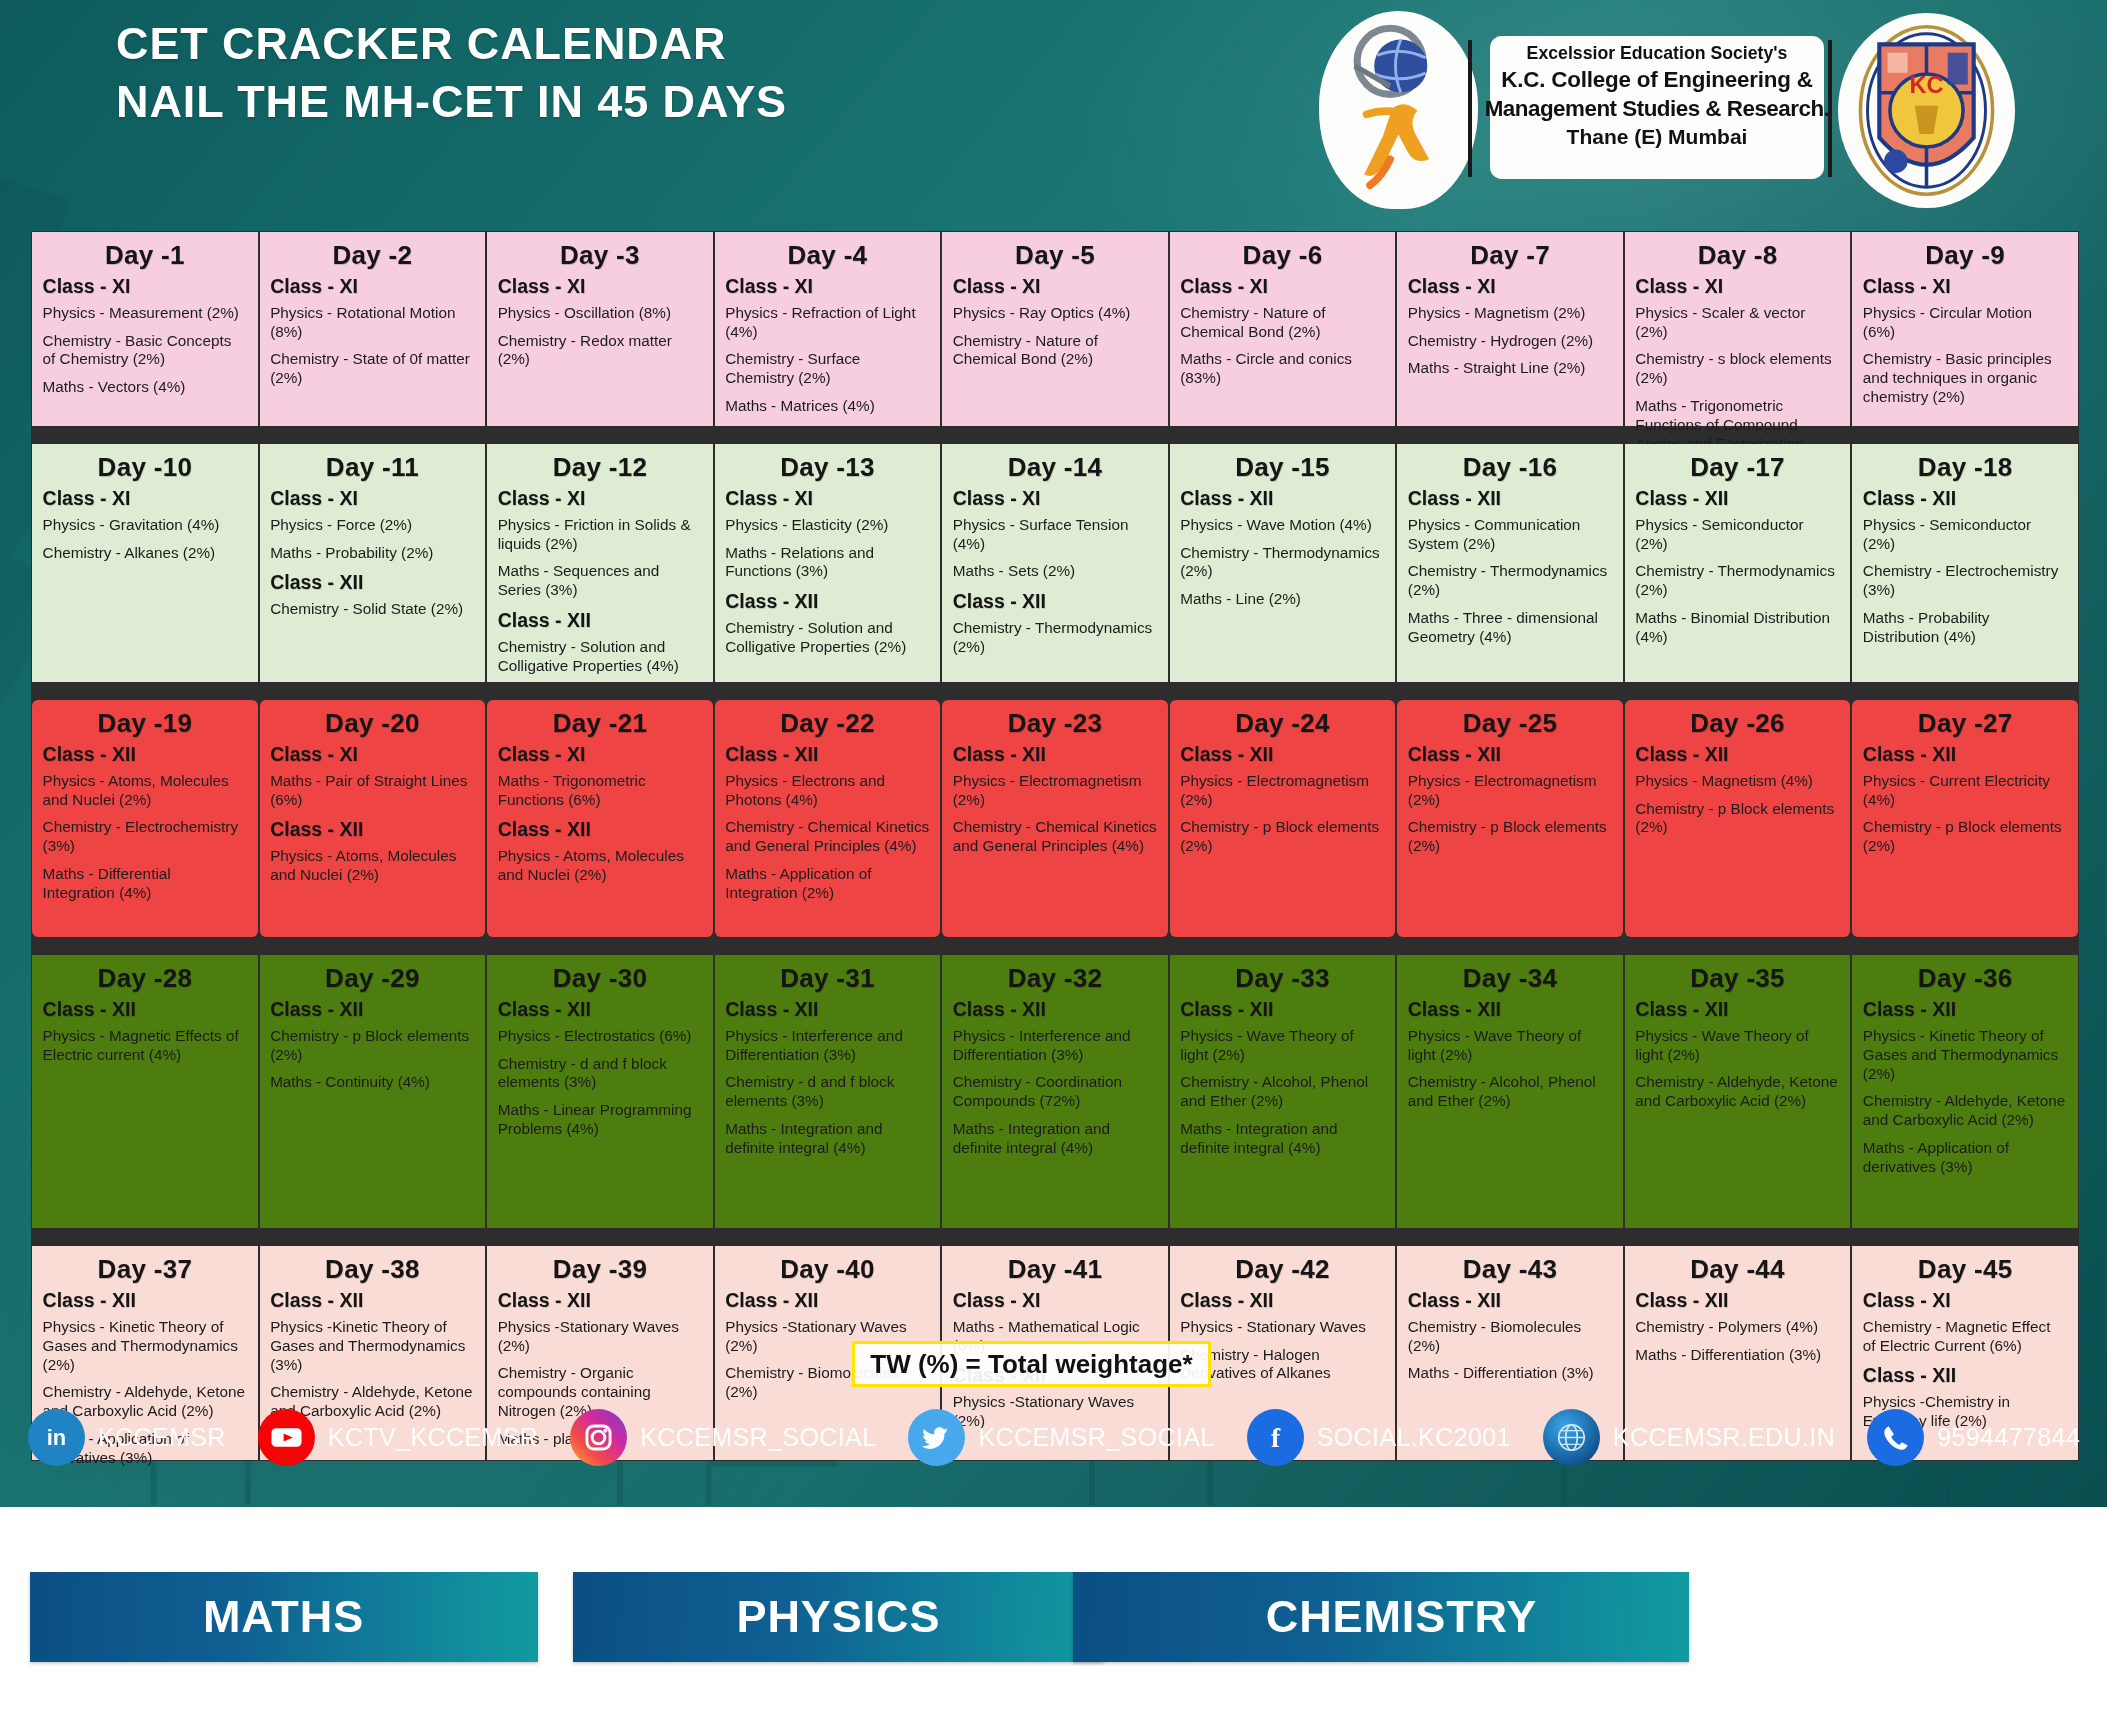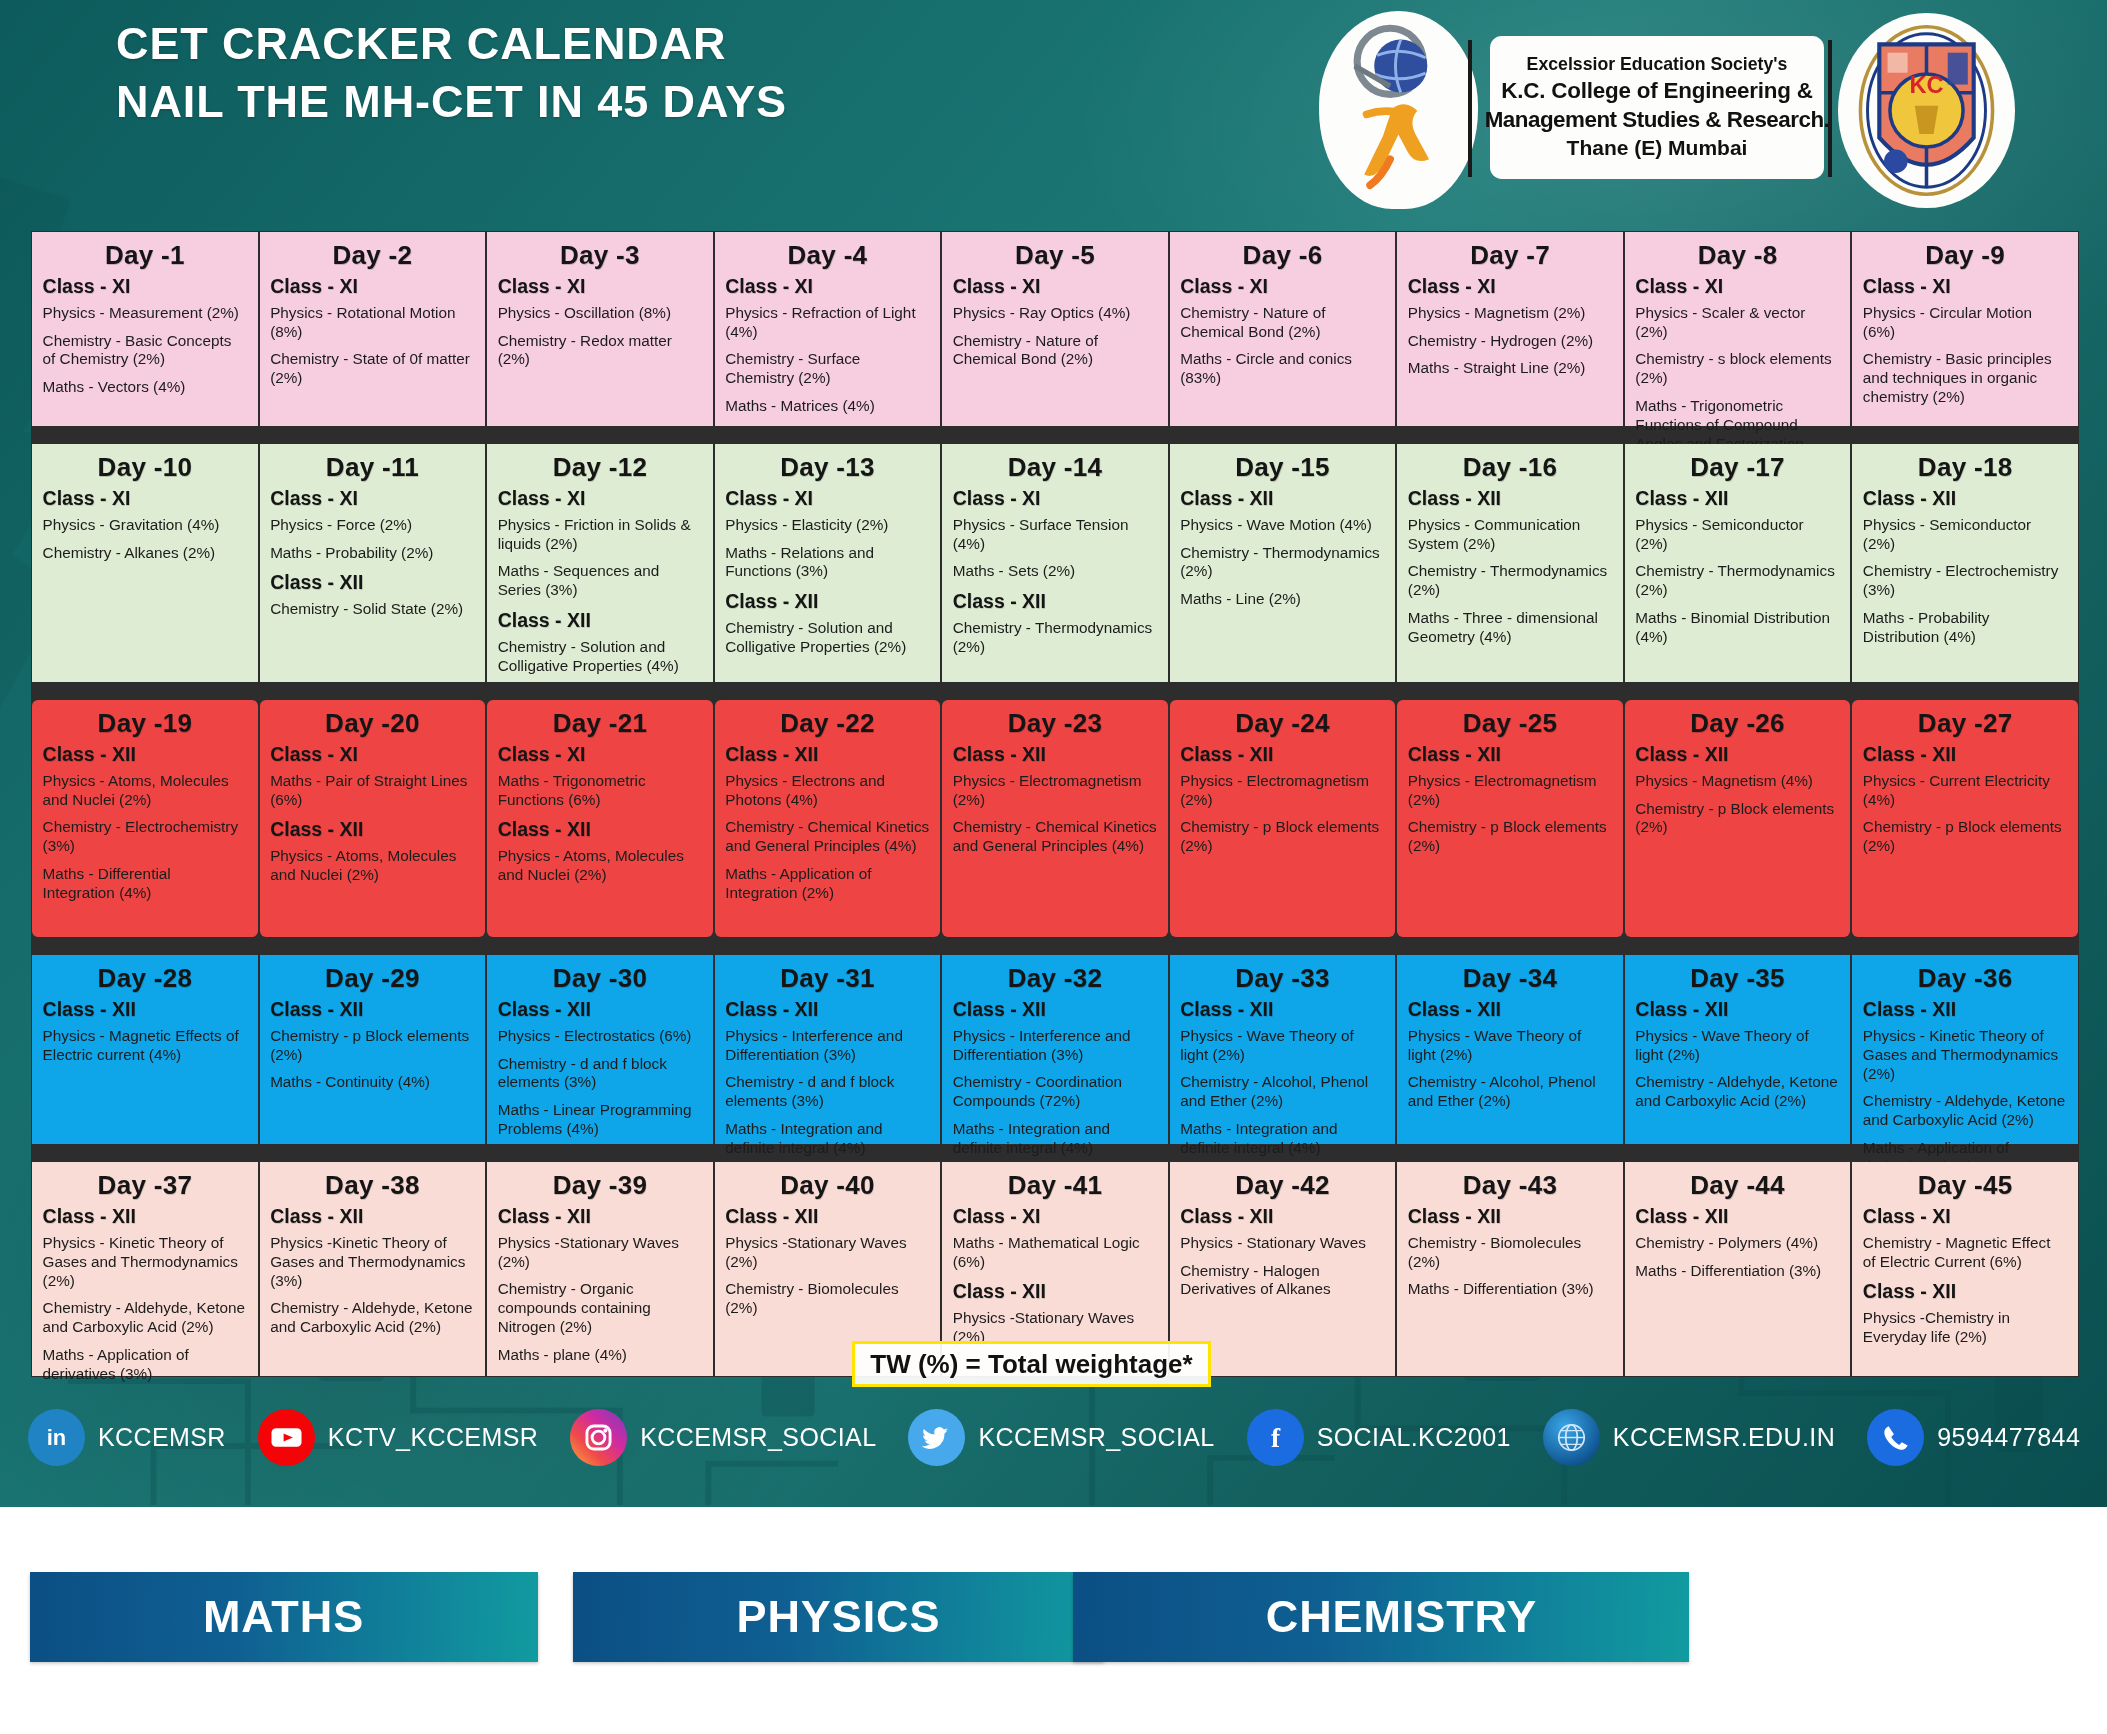--- a/index.html
+++ b/index.html
@@ -67,21 +67,21 @@
   }
   .logo-text-card {
     position: absolute;
     left: 177px; top: 31px;
     width: 334px; height: 143px;
     background: #fdfdfb;
     border-radius: 11.8px;
     padding: 7px 9.4px;
     display: flex;
     flex-direction: column;
-    justify-content: center;
+    justify-content: flex-start;
     align-items: center;
     gap: 3px;
   }
   .logo-l1 { font-size: 17.7px; font-weight: bold; color: #111; white-space: nowrap; }
   .logo-l2 { font-size: 22.4px; font-weight: bold; color: #111; white-space: nowrap; letter-spacing: -0.2px;}
   .logo-l3 { font-size: 22.4px; font-weight: bold; color: #111; white-space: nowrap; letter-spacing: -0.5px;}
   .logo-l4 { font-size: 21px; font-weight: bold; color: #111; white-space: nowrap; }
   .logo-mark-left {
     position: absolute;
     left: 5.9px; top: 5.9px;
@@ -119,21 +119,21 @@
   }
   .cell {
     flex: 1 1 0;
     min-width: 0;
     padding: 8.3px 10.6px 10.6px 10.6px;
     position: relative;
   }
   .row-a .cell { background: #f7cee0; height: 194px; }
   .row-b .cell { background: #ddecd2; height: 238px; }
   .row-c .cell { background: #ef4444; height: 237px; border-radius: 6px; }
-  .row-d .cell { background: #0ea5e9; height: 189px; }
+  .row-d .cell { background: #4d7c0f; height: 273px; }
   .row-e .cell { background: #fadcd6; height: 214px; }
 
   .day-label {
     text-align: center;
     font-size: 26px;
     font-weight: bold;
     color: #151515;
     letter-spacing: 0.3px;
     margin-bottom: 3.5px;
     text-shadow: 0.6px 0.6px 0.6px rgba(0,0,0,0.18);

